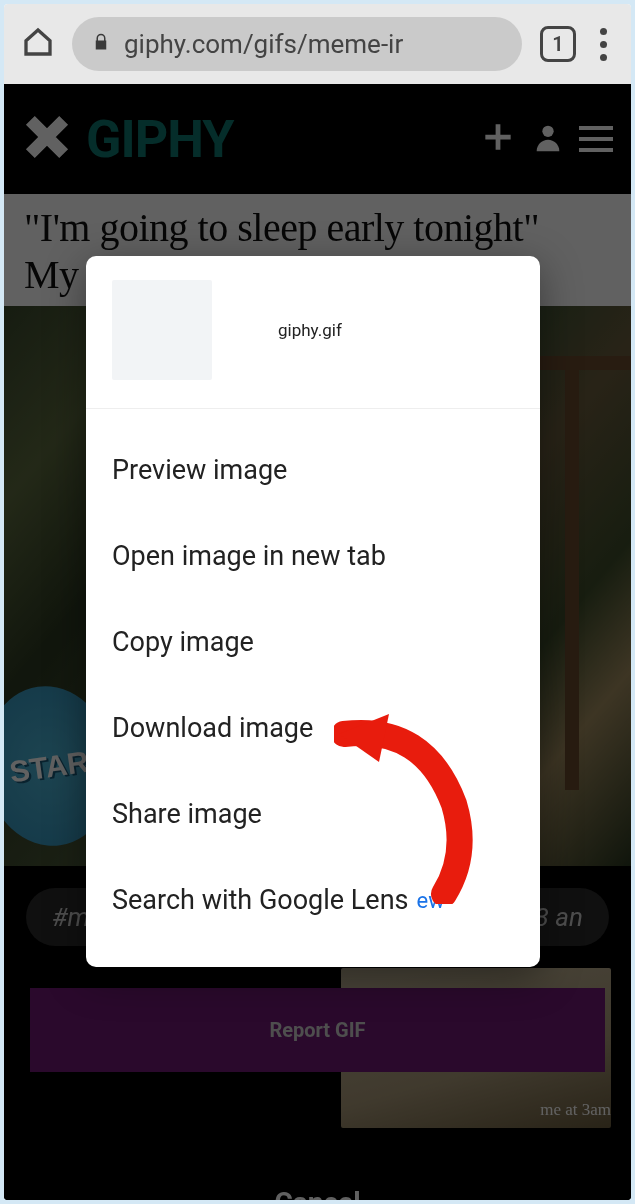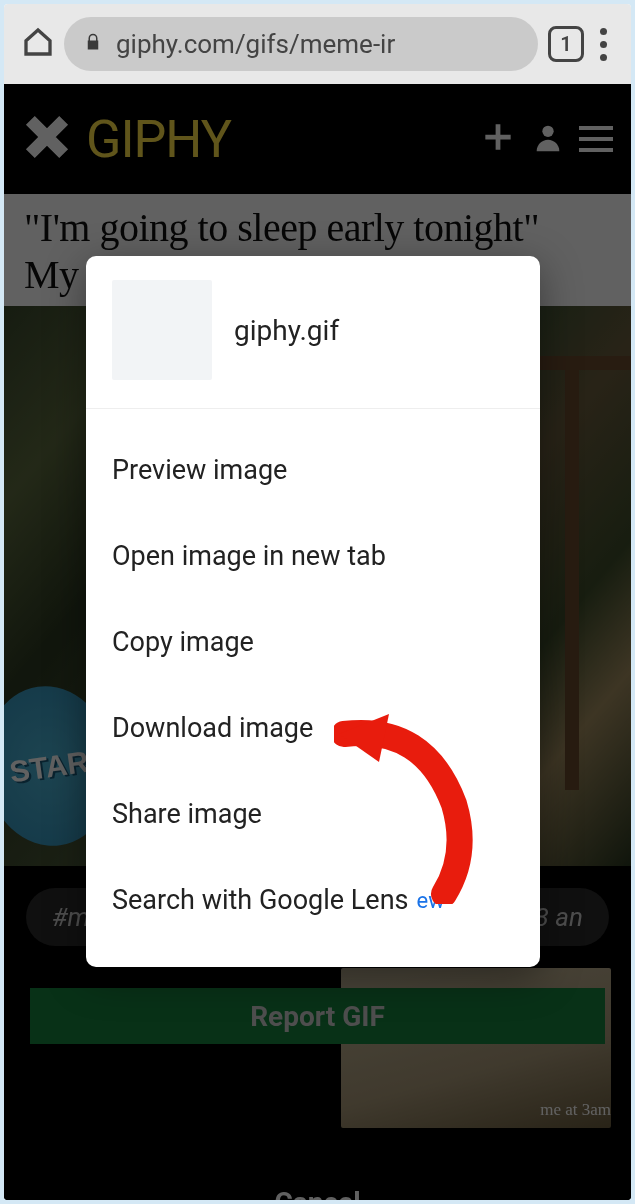--- a/index.html
+++ b/index.html
@@ -20,21 +20,21 @@
     background: #fff;
     border-radius: 4px;
     overflow: hidden;
   }
   .browser-bar {
     height: 80px;
     background: #e8e8e8;
     display: flex;
     align-items: center;
     padding: 0 18px;
-    gap: 10px;
+    gap: 18px;
   }
   .home-icon svg { width: 32px; height: 32px; }
   .url-pill {
     flex: 1;
     background: #cacaca;
     height: 54px;
     border-radius: 27px;
     display: flex;
     align-items: center;
     padding: 0 20px;
@@ -67,22 +67,22 @@
   .giphy-header {
     height: 110px;
     display: flex;
     align-items: center;
     padding: 0 18px;
     gap: 14px;
   }
   .close-x svg { width: 50px; height: 50px; stroke: #fff; stroke-width: 6; }
   .giphy-logo {
     font-size: 52px;
-    font-weight: 400;
-    color: #fde047;
+    font-weight: 700;
+    color: #0f766e;
     letter-spacing: -1px;
   }
   .header-spacer { flex: 1; }
   .plus-icon svg { width: 38px; height: 38px; stroke: #fff; stroke-width: 3; fill: none; }
   .user-icon svg { width: 34px; height: 34px; fill: #fff; }
   .menu-icon { display: flex; flex-direction: column; gap: 7px; }
   .menu-icon span { width: 34px; height: 4px; background: #fff; }
 
   .caption-box {
     background: #fff;
@@ -177,27 +177,27 @@
     right: 0;
     font-family: Georgia, serif;
     color: #fff;
     font-size: 17px;
   }
   .report-btn {
     position: absolute;
     left: 26px;
     right: 26px;
     top: 20px;
-    height: 56px;
-    background: #15803d;
+    height: 84px;
+    background: #701a75;
     color: #ccc;
     display: flex;
     align-items: center;
     justify-content: center;
-    font-size: 28px;
+    font-size: 20px;
     font-weight: 700;
   }
   .cancel-btn {
     position: absolute;
     left: 0;
     right: 0;
     bottom: 0;
     height: 72px;
     color: #fff;
     display: flex;
@@ -235,22 +235,23 @@
     padding: 24px 26px 28px 26px;
     border-bottom: 1px solid #eee;
   }
   .cm-thumb {
     width: 100px;
     height: 100px;
     background: #f2f4f6;
     border-radius: 2px;
   }
   .cm-filename {
-    font-size: 28px;
+    font-size: 17px;
     color: #222;
+    margin-left: 44px;
   }
   .cm-list { padding: 18px 0 24px 0; }
   .cm-item {
     padding: 27px 26px;
     font-size: 27px;
     color: #222;
     display: flex;
     align-items: center;
     gap: 8px;
   }

